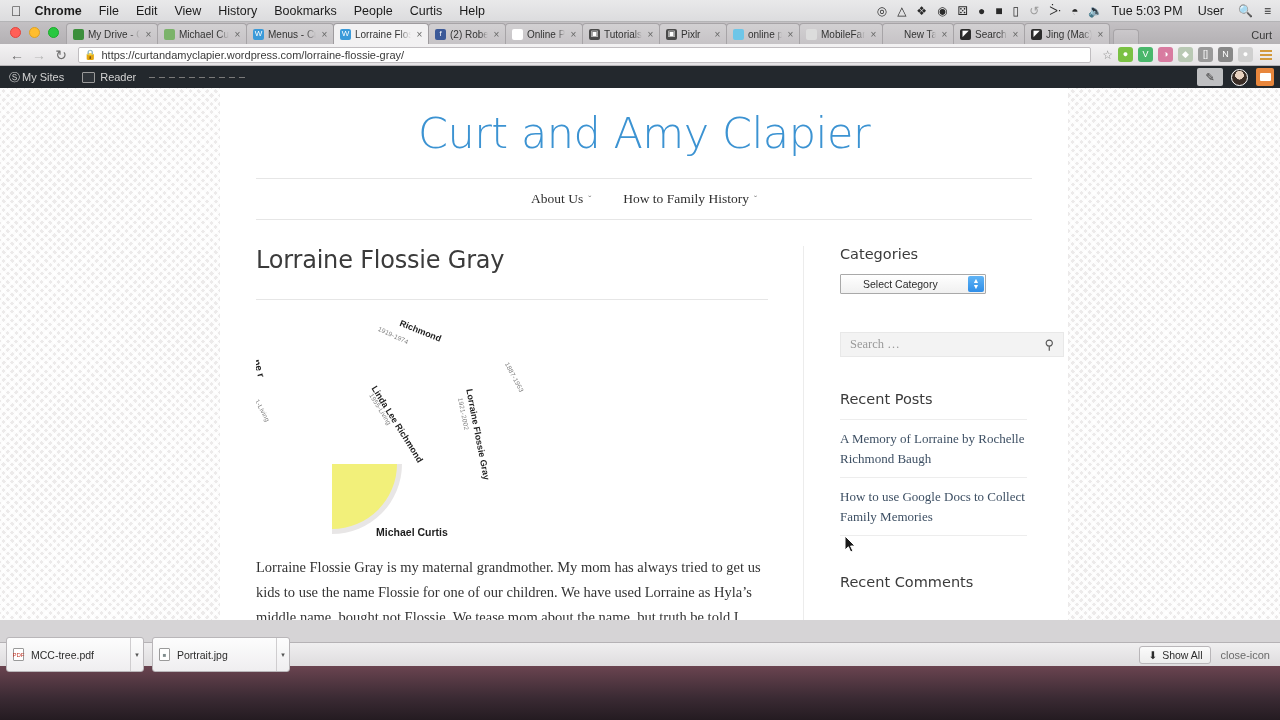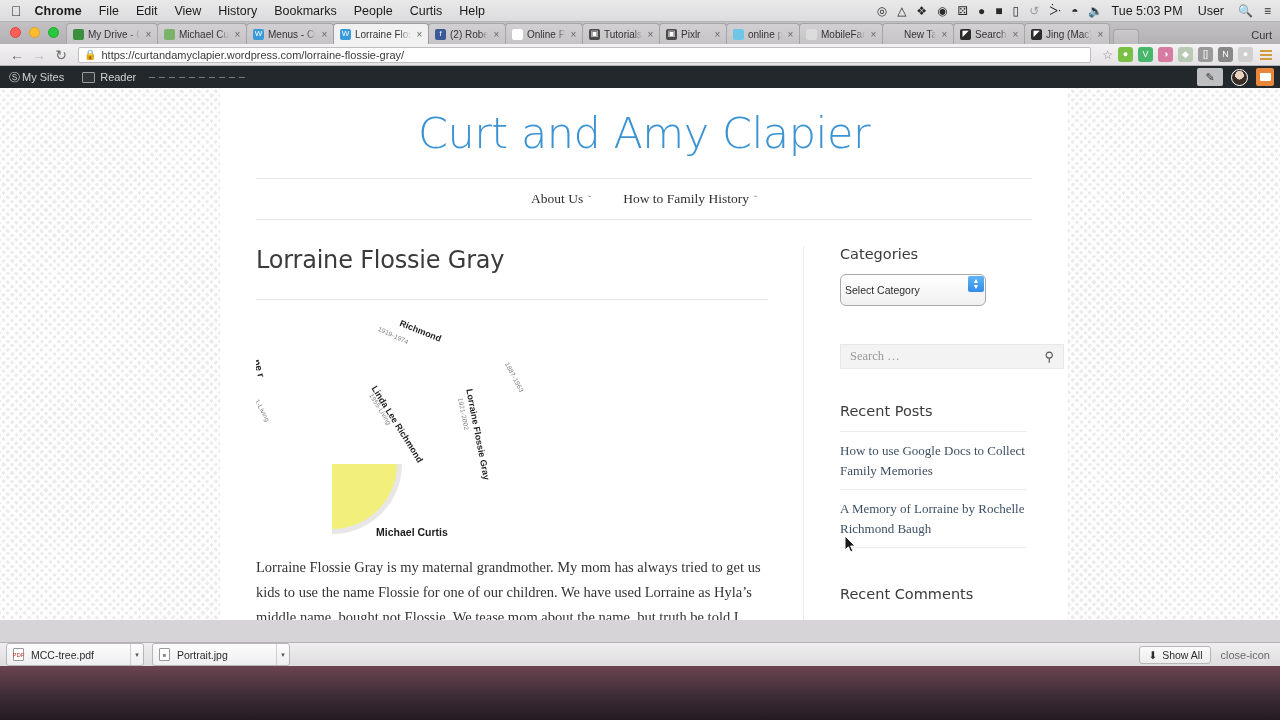--- a/index.html
+++ b/index.html
@@ -178,23 +178,23 @@
   }
 
   
   #side { width:224px; border-left:1px solid #ececec; padding-left:36px; margin-left:-1px; }
   #side h3 {
     font-family:"DejaVu Sans", sans-serif; font-weight:400;
     font-size:14.5px; color:#3b3b3b; margin-bottom:12px;
   }
   #side .block { margin-bottom:38px; }
   #catselect {
-    width:146px; height:32px; background:linear-gradient(to bottom,#fff,#f0f0f0);
-    border:1px solid #a9a9a9; border-radius:6px;
-    display:flex; align-items:center; padding-left:4px;
+    width:146px; height:20px; background:linear-gradient(to bottom,#fff,#f0f0f0);
+    border:1px solid #a9a9a9; border-radius:1px;
+    display:flex; align-items:center; padding-left:22px;
     font-family:"Liberation Sans",sans-serif; font-size:10.5px; color:#2b2b2b;
     position:relative;
   }
   #catselect .arrowbox {
     position:absolute; right:1px; top:1px; width:16px; height:16px;
     background:linear-gradient(to bottom,#60b4f5,#2f8ee8); border-radius:2px;
     display:flex; flex-direction:column; align-items:center; justify-content:center;
     color:#fff; font-size:7px; line-height:6px;
   }
   #searchbox {
@@ -215,21 +215,21 @@
   #cursor { position:absolute; left:589px; top:290px; z-index:20; }
 
   
   #shelf {
     position:absolute; top:642px; left:0; width:1280px; height:24px;
     background:linear-gradient(to bottom,#f0eff0,#dedcde);
     border-top:1px solid #b5b2b5;
     display:flex; align-items:center; padding:0 6px; z-index:45;
   }
   .dlitem {
-    height:23px; background:linear-gradient(to bottom,#fdfdfd,#efeef0);
+    height:35px; background:linear-gradient(to bottom,#fdfdfd,#efeef0);
     border:1px solid #b9b6b9; border-radius:3px;
     display:flex; align-items:center; gap:7px; padding:0 0 0 6px;
     margin-right:8px; font-size:10.5px; color:#2c2c2c;
   }
   .dlitem .fic { width:11px; height:13px; background:#fff; border:1px solid #9a9a9a;
                  border-radius:1px; display:inline-flex; align-items:center;
                  justify-content:center; font-size:6px; line-height:1; }
   .dlitem .nm { min-width:92px; }
   .dlitem .car { width:13px; height:100%; border-left:1px solid #cfcdcf;
                  display:flex; align-items:center; justify-content:center;
@@ -530,24 +530,24 @@
               <div id="searchbox">
                 <span class="ph">Search …</span>
                 <span class="mag">⚲</span>
               </div>
             </div>
 
             <div class="block">
               <h3>Recent Posts</h3>
               <ul>
                 <li>
-                  <a href="#">How to use Google Docs to Collect Family Memories</a>
+                  <a href="#">A Memory of Lorraine by Rochelle Richmond Baugh</a>
                 </li>
                 <li>
-                  <a href="#">A Memory of Lorraine by Rochelle Richmond Baugh</a>
+                  <a href="#">How to use Google Docs to Collect Family Memories</a>
                 </li>
               </ul>
             </div>
 
             <div class="block" style="margin-bottom:36px;">
               <h3>Recent Comments</h3>
             </div>
 
             <div class="block">
               <h3 style="margin-bottom:8px;">Archives</h3>

